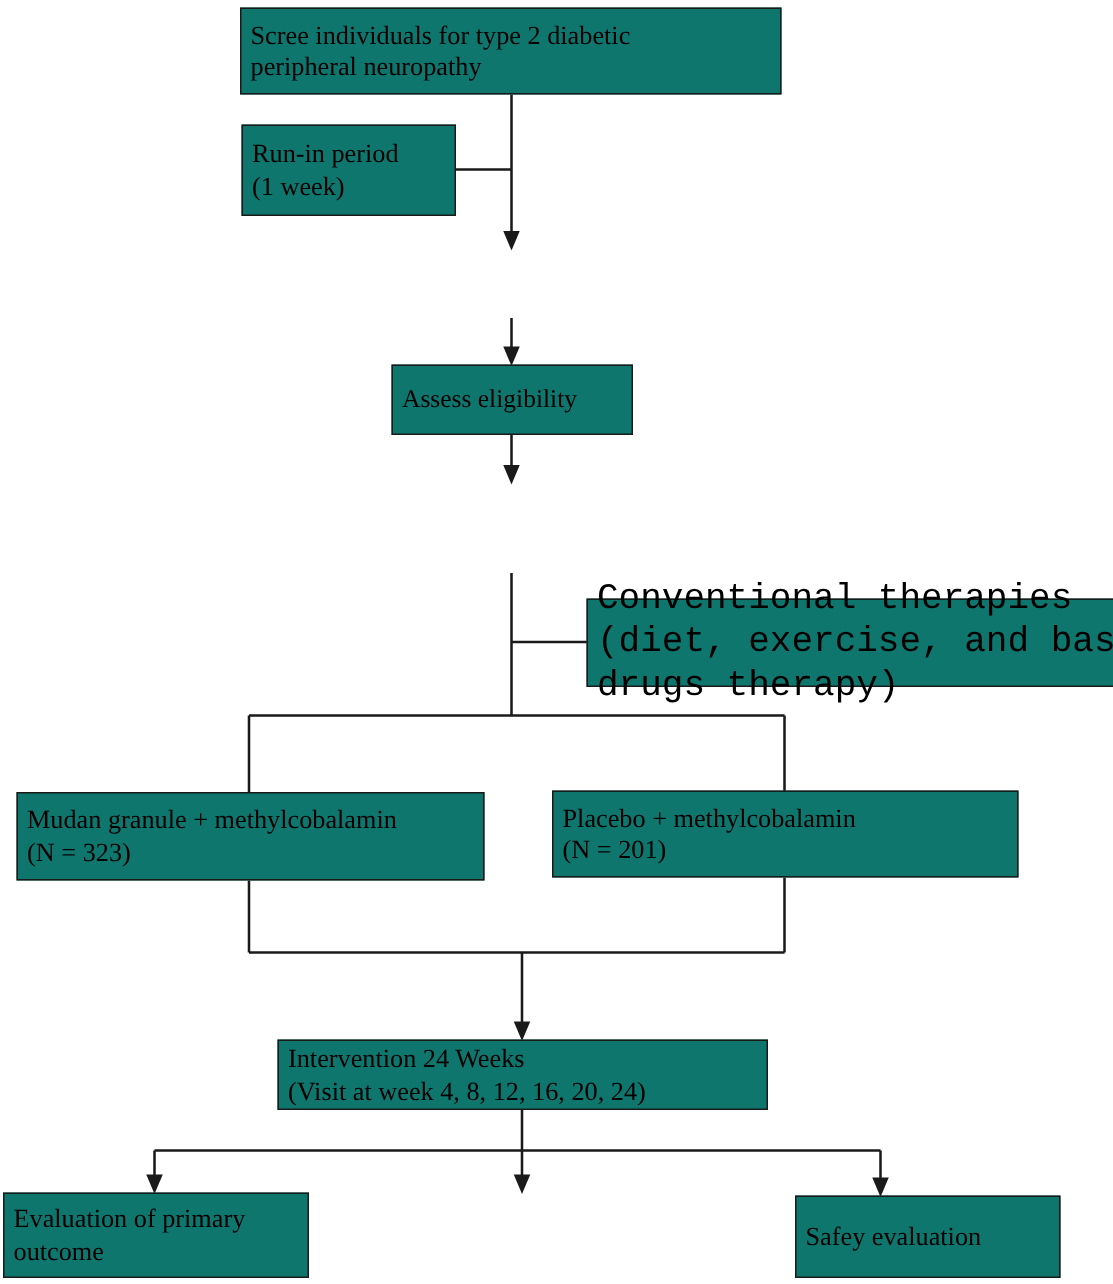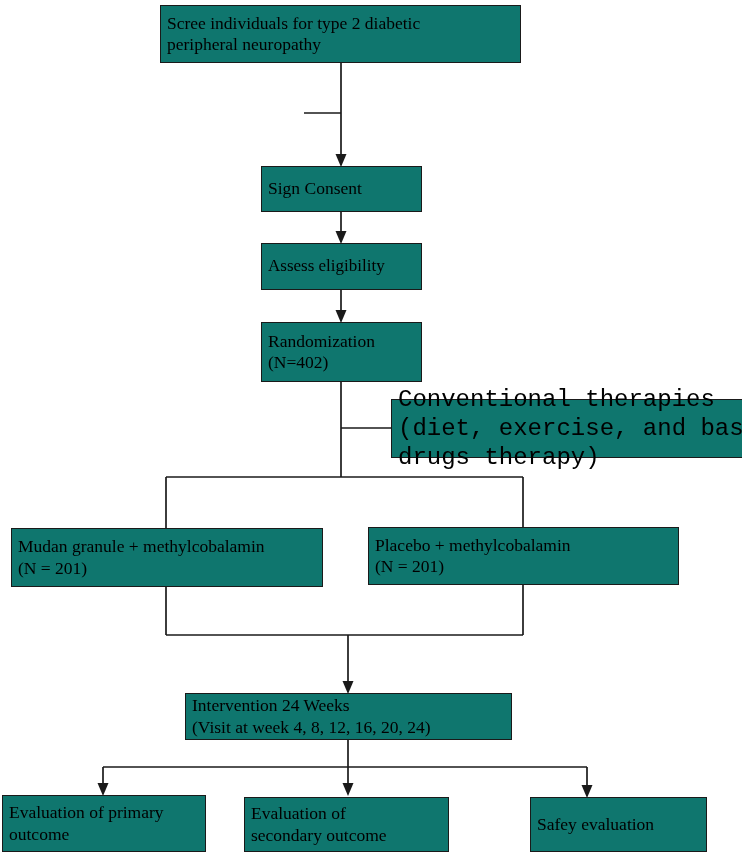--- a/index.html
+++ b/index.html
@@ -105,61 +105,54 @@
     <polygon class="arrowhead" points="103,796 97.5,783 108.5,783"></polygon>
     <line x1="587" y1="767" x2="587" y2="790"></line>
     <polygon class="arrowhead" points="587,798 581.5,785 592.5,785"></polygon>
   </svg>
 
   <div class="node" id="node-screen">
     <span class="txt">Scree individuals for type 2 diabetic
 peripheral neuropathy</span>
   </div>
 
+  <div class="node" id="node-runin">
+    <span class="txt">Run-in period
+(1 week)</span>
+  </div>
 
-  <div class="node" id="node-consent">
-    <span class="txt">Sign Consent</span>
-  </div>
 
   <div class="node" id="node-eligibility">
     <span class="txt">Assess eligibility</span>
   </div>
 
-  <div class="node" id="node-random">
-    <span class="txt">Randomization
-(N=402)</span>
-  </div>
 
   <div class="node" id="node-conventional">
     <span class="txt">Conventional therapies
 (diet, exercise, and basic drugs therapy)</span>
   </div>
 
   <div class="node" id="node-arm-a">
     <span class="txt">Mudan granule + methylcobalamin
-(N = 201)</span>
+(N = 323)</span>
   </div>
 
   <div class="node" id="node-arm-b">
     <span class="txt">Placebo + methylcobalamin
 (N = 201)</span>
   </div>
 
   <div class="node" id="node-intervention">
     <span class="txt">Intervention 24 Weeks
 (Visit at week 4, 8, 12, 16, 20, 24)</span>
   </div>
 
   <div class="node" id="node-out-primary">
     <span class="txt">Evaluation of primary
 outcome</span>
   </div>
 
-  <div class="node" id="node-out-second">
-    <span class="txt">Evaluation of
-secondary outcome</span>
-  </div>
 
   <div class="node" id="node-out-safety">
     <span class="txt">Safey evaluation</span>
   </div>
 
 </div>
 
 </body></html>

